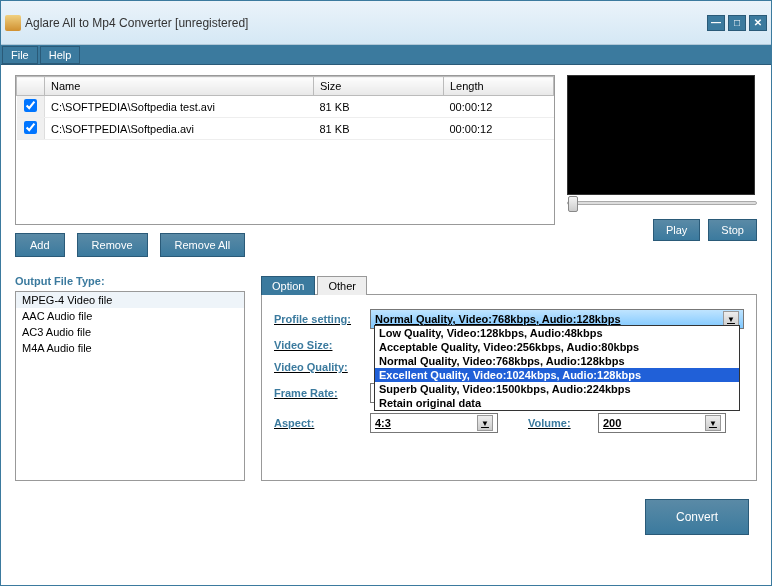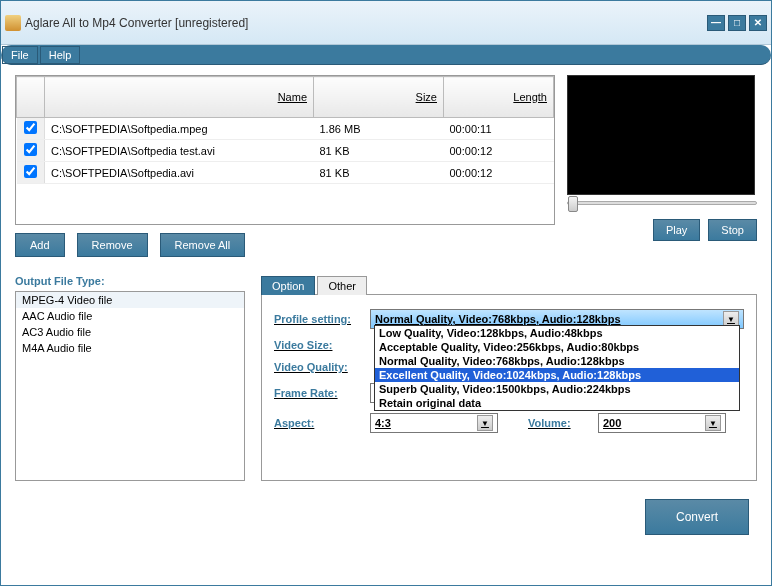--- a/index.html
+++ b/index.html
@@ -3,28 +3,28 @@
 <meta charset="utf-8">
 <style>
 * { box-sizing: border-box; margin: 0; padding: 0; font-family: Tahoma, sans-serif; font-size: 11px; }
 body { background: #fff; width: 772px; height: 586px; overflow: hidden; }
 .window { border: 1px solid #3b7a9e; width: 772px; height: 586px; background: #fff; }
 .titlebar { height: 44px; background: linear-gradient(#eaf3fa, #d5e8f5); display: flex; align-items: center; padding: 0 4px; border-bottom: 1px solid #b0c8d8; }
 .title-icon { width: 16px; height: 16px; margin-right: 4px; display:inline-block; background: linear-gradient(#f0d080,#d09030); border-radius:2px; }
 .titlebar-title { flex: 1; font-size: 12px; color: #333; }
 .win-btns { display: flex; gap: 3px; }
 .win-btn { width: 18px; height: 16px; background: #3b7a9e; color: #fff; display: flex; align-items: center; justify-content: center; border: 1px solid #2a5a78; font-weight: bold; cursor: pointer; font-size:10px; }
-.menubar { height: 20px; background: #3b7a9e; display: flex; align-items: stretch; border-bottom: 1px solid #2a5a78; border-radius: 10px; }
+.menubar { height: 20px; background: #3b7a9e; display: flex; align-items: stretch; border-bottom: 1px solid #2a5a78; }
 .menu-item { color: #fff; padding: 3px 8px; border: 1px solid #2a5a78; margin: 1px 1px 0 1px; cursor: pointer; display:flex; align-items:center; }
 .content { padding: 10px 14px; }
 .top-row { display: flex; gap: 12px; }
 .file-area { flex: 1; }
 .file-table-wrap { border: 1px solid #999; height: 150px; background: #fff; overflow: auto; }
 table.files { width: 100%; border-collapse: collapse; }
-table.files th { background: linear-gradient(#fdfdfd,#e8e8e8); border: 1px solid #bbb; padding: 14px 6px; text-align: right; font-weight: normal; text-decoration: underline; }
+table.files th { background: linear-gradient(#fdfdfd,#e8e8e8); border: 1px solid #bbb; padding: 3px 6px; text-align: left; font-weight: normal; }
 table.files td { border-bottom: 1px solid #eee; padding: 3px 6px; }
 table.files td.cb { width: 24px; text-align:center; background:#f0f0f0; border-right:1px solid #ddd;}
 .preview-pane { width: 190px; }
 .preview-box { width: 188px; height: 120px; background: #000; border: 1px solid #333; }
 .slider-row { margin-top: 6px; display: flex; align-items: center; }
 .slider-track { flex:1; height: 4px; background: #ddd; border: 1px solid #aaa; border-radius:2px; position:relative; }
 .slider-thumb { position:absolute; left:0; top:-6px; width:10px; height:16px; background: linear-gradient(#f4f4f4,#ccc); border:1px solid #888; border-radius:2px; }
 .btn-row { margin-top: 8px; display:flex; gap: 12px; }
 .preview-btn-row { margin-top: 14px; display:flex; gap: 8px; justify-content:flex-end; }
 .btn { background: linear-gradient(#5a8aa6, #3b7a9e); color: #fff; border: 1px solid #2a5a78; padding: 5px 14px; cursor: pointer; font-size:11px; }
@@ -82,26 +82,20 @@
                 <tr>
               <th style="width:28px"></th>
               <th>Name</th>
               <th style="width:130px">Size</th>
               <th style="width:110px">Length</th>
             </tr>
               </thead>
             <tbody id="file-rows">
                 <tr>
                   <td class="cb"><input type="checkbox" checked="" style=""></td>
-  <td>C:\SOFTPEDIA\Softpedia.mpeg</td>
-  <td>1.86 MB</td>
-  <td>00:00:11</td>
-                </tr>
-                <tr>
-                  <td class="cb"><input type="checkbox" checked="" style=""></td>
   <td>C:\SOFTPEDIA\Softpedia test.avi</td>
   <td>81 KB</td>
   <td>00:00:12</td>
                 </tr>
                 <tr>
                   <td class="cb"><input type="checkbox" checked="" style=""></td>
   <td>C:\SOFTPEDIA\Softpedia.avi</td>
   <td>81 KB</td>
   <td>00:00:12</td>
                 </tr>

